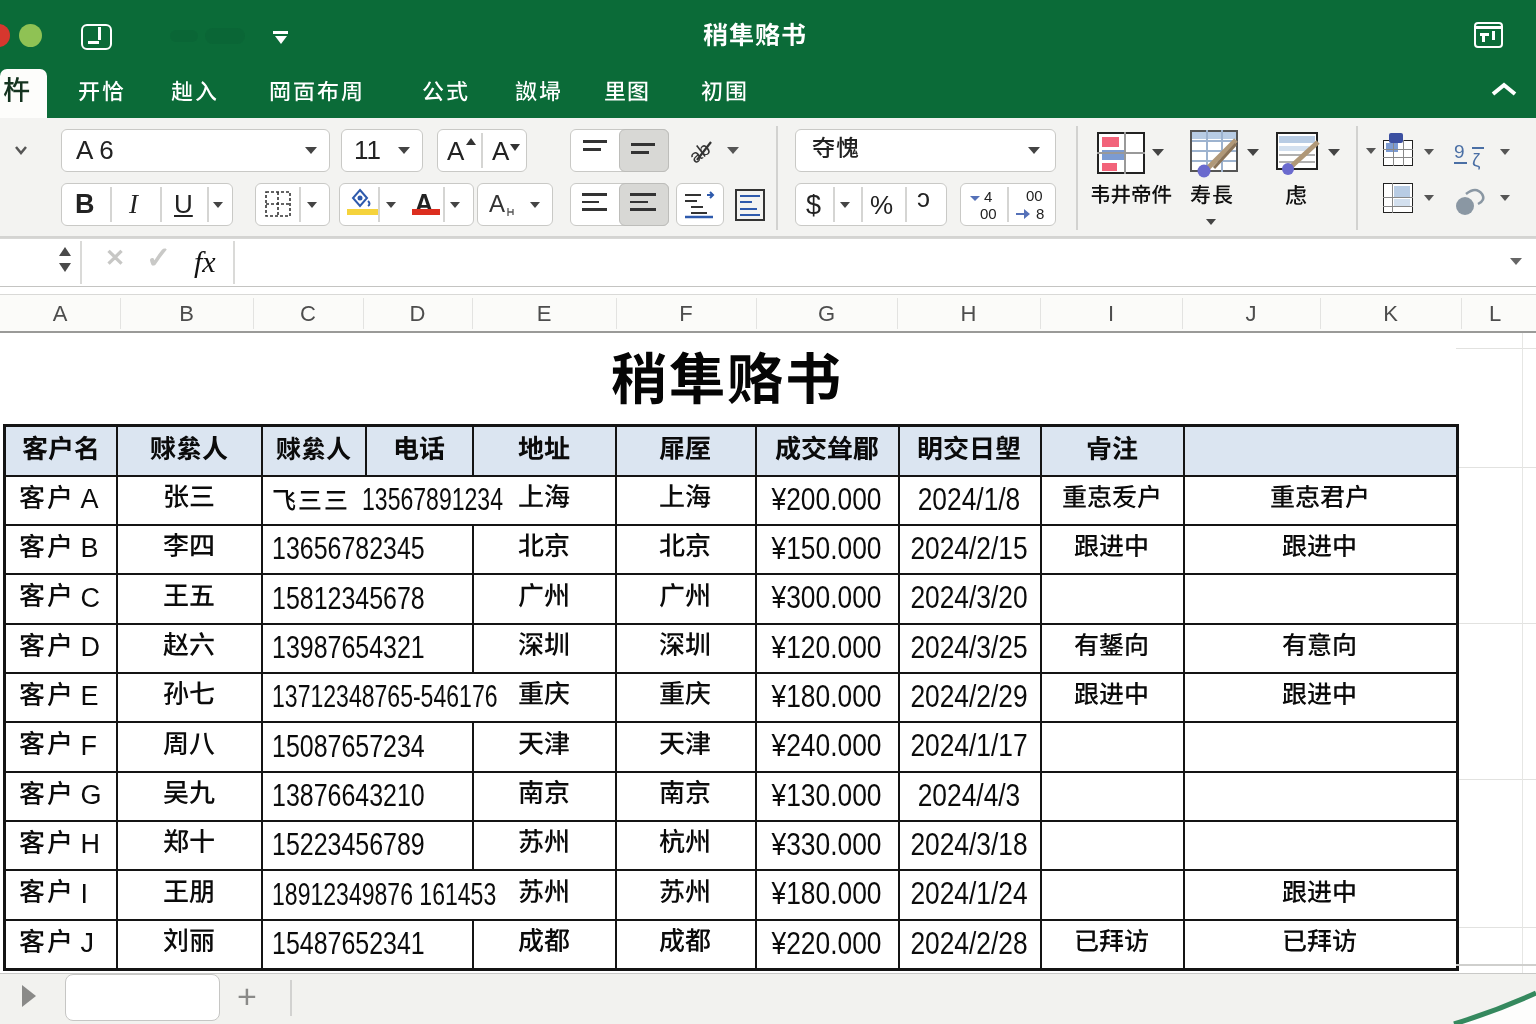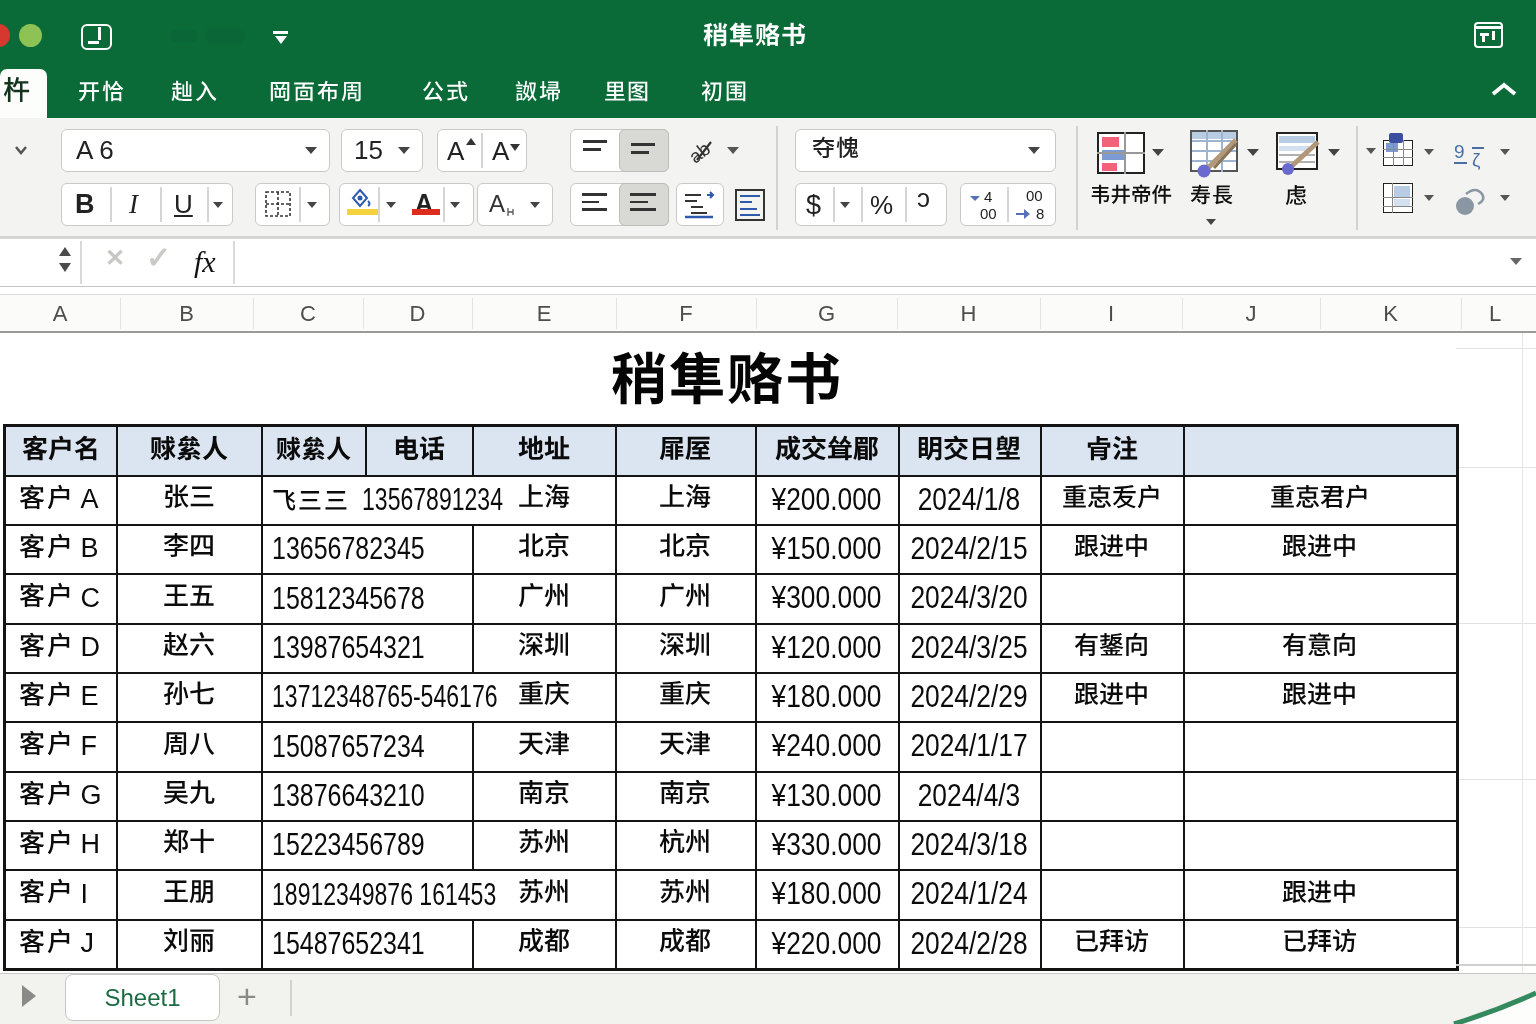--- a/index.html
+++ b/index.html
@@ -66,21 +66,21 @@
       </svg>
     </div>
     <div style="position:absolute;left:0;top:118px;width:1536px;height:120px;background:#f3f3f1;border-bottom:2px solid #d4d4d2"></div>
     <div style="position:absolute;left:13px;top:142px;width:16px;height:12px"><svg width="16" height="12" viewBox="0 0 16 12">
         <path d="M3 3 L8 9 L13 3" stroke="#555" stroke-width="2.5" fill="none"></path>
       </svg></div>
     <div style="position:absolute;left:61px;top:129px;width:269px;height:43px;background:#fff;border:1.5px solid #c9c9c6;border-radius:6px;"></div>
     <div style="position:absolute;left:76px;top:129px;font-family:'Liberation Sans',sans-serif;font-size:26px;color:#222;font-weight:400;white-space:nowrap;line-height:43px;">A 6</div>
     <div style="position:absolute;left:305px;top:147px;width:0;height:0;border-left:6px solid transparent;border-right:6px solid transparent;border-top:7px solid #444"></div>
     <div style="position:absolute;left:341px;top:129px;width:82px;height:43px;background:#fff;border:1.5px solid #c9c9c6;border-radius:6px;"></div>
-    <div style="position:absolute;left:354px;top:129px;font-family:'Liberation Sans',sans-serif;font-size:26px;color:#222;font-weight:400;white-space:nowrap;line-height:43px;">15</div>
+    <div style="position:absolute;left:354px;top:129px;font-family:'Liberation Sans',sans-serif;font-size:26px;color:#222;font-weight:400;white-space:nowrap;line-height:43px;">11</div>
     <div style="position:absolute;left:398px;top:147px;width:0;height:0;border-left:6px solid transparent;border-right:6px solid transparent;border-top:7px solid #444"></div>
     <div style="position:absolute;left:437px;top:129px;width:90px;height:43px;background:#fff;border:1.5px solid #c9c9c6;border-radius:6px;"></div>
     <div style="position:absolute;left:481px;top:133px;width:1.5px;height:35px;background:#d5d5d3"></div>
     <div style="position:absolute;left:447px;top:131px;font-family:'Liberation Sans',sans-serif;font-size:26px;color:#222;font-weight:400;white-space:nowrap;line-height:40px;">A</div>
     <div style="position:absolute;left:466px;top:138px;width:0;height:0;border-left:5px solid transparent;border-right:5px solid transparent;border-bottom:7px solid #333"></div>
     <div style="position:absolute;left:492px;top:131px;font-family:'Liberation Sans',sans-serif;font-size:26px;color:#222;font-weight:400;white-space:nowrap;line-height:40px;">A</div>
     <div style="position:absolute;left:510px;top:144px;width:0;height:0;border-left:5px solid transparent;border-right:5px solid transparent;border-top:7px solid #333"></div>
     <div style="position:absolute;left:570px;top:129px;width:99px;height:43px;background:#fff;border:1.5px solid #c9c9c6;border-radius:6px;"></div>
     <div style="position:absolute;left:619px;top:129px;width:50px;height:43px;background:#d8d8d5;border:1.5px solid #bdbdba;border-radius:6px;"></div>
     <div style="position:absolute;left:583px;top:140.0px;width:24px;height:2.5px;background:#333"></div>
@@ -736,20 +736,19 @@
       </svg>
     </div>
     <div style="position:absolute;left:272.0px;top:488.0px;width:78px;height:28px">
       <svg width="78.0" height="27.6" viewBox="0 -21.1 78.0 27.6" style="position:absolute;left:0;top:0;overflow:visible">
         <path d="M20.5 -17.3C19.4 -15.9 17.7 -14.2 16.2 -12.8C16.1 -14.7 16 -16.8 16 -19H1.5V-16.6H13.7C14 -5.5 15.2 1.4 20.4 1.4C22.2 1.4 22.9 0.2 23.2 -3.7C22.7 -4 22 -4.6 21.5 -5.1C21.4 -2.4 21.1 -0.9 20.5 -0.9C18.1 -0.9 16.9 -4.2 16.4 -9.6C18.4 -8.5 20.5 -7.2 21.6 -6.2L22.8 -8C21.6 -9 19.4 -10.3 17.4 -11.3C19.1 -12.7 21 -14.5 22.6 -16.2Z M28.9 -18V-15.6H47.1V-18ZM30.5 -10.2V-7.8H45.2V-10.2ZM27.5 -1.9V0.4H48.4V-1.9Z M54.9 -18V-15.6H73.1V-18ZM56.5 -10.2V-7.8H71.2V-10.2ZM53.5 -1.9V0.4H74.4V-1.9Z" fill="#0b0b0b"></path>
       </svg>
     </div>
     <div style="position:absolute;left:0;top:973px;width:1536px;height:51px;background:#f2f2ef;border-top:1.5px solid #c9c9c7"></div>
     <div style="position:absolute;left:22px;top:985px;width:0;height:0;border-top:11px solid transparent;border-bottom:11px solid transparent;border-left:14px solid #8a8a88"></div>
     <div style="position:absolute;left:65px;top:974px;width:155px;height:47px;background:#fff;border:1.5px solid #c6c6c4;border-radius:8px"></div>
-    <div style="position:absolute;left:65px;top:974px;font-family:'Liberation Sans',sans-serif;font-size:24px;color:#1c6b43;font-weight:400;white-space:nowrap;width:155px;text-align:center;line-height:47px;">Sheet1</div>
     <div style="position:absolute;left:237px;top:974px;font-family:'Liberation Sans',sans-serif;font-size:34px;color:#8a8a88;font-weight:400;white-space:nowrap;line-height:44px;">+</div>
     <div style="position:absolute;left:290px;top:980px;width:1.5px;height:36px;background:#d2d2d0"></div>
     <div style="position:absolute;left:1446px;top:985px;width:90px;height:39px"><svg width="90" height="39" viewBox="0 0 90 39">
         <path d="M8 39 Q 50 26 90 8 L90 39 Z" fill="#fdfdfc"></path>
         <path d="M8 39 Q 50 26 90 8" stroke="#35895e" stroke-width="5" fill="none"></path>
       </svg></div>
     <div style="position:absolute;left:1456px;top:964px;width:80px;height:1.5px;background:#cfcfcd"></div>
   </div>
 </body></html>

